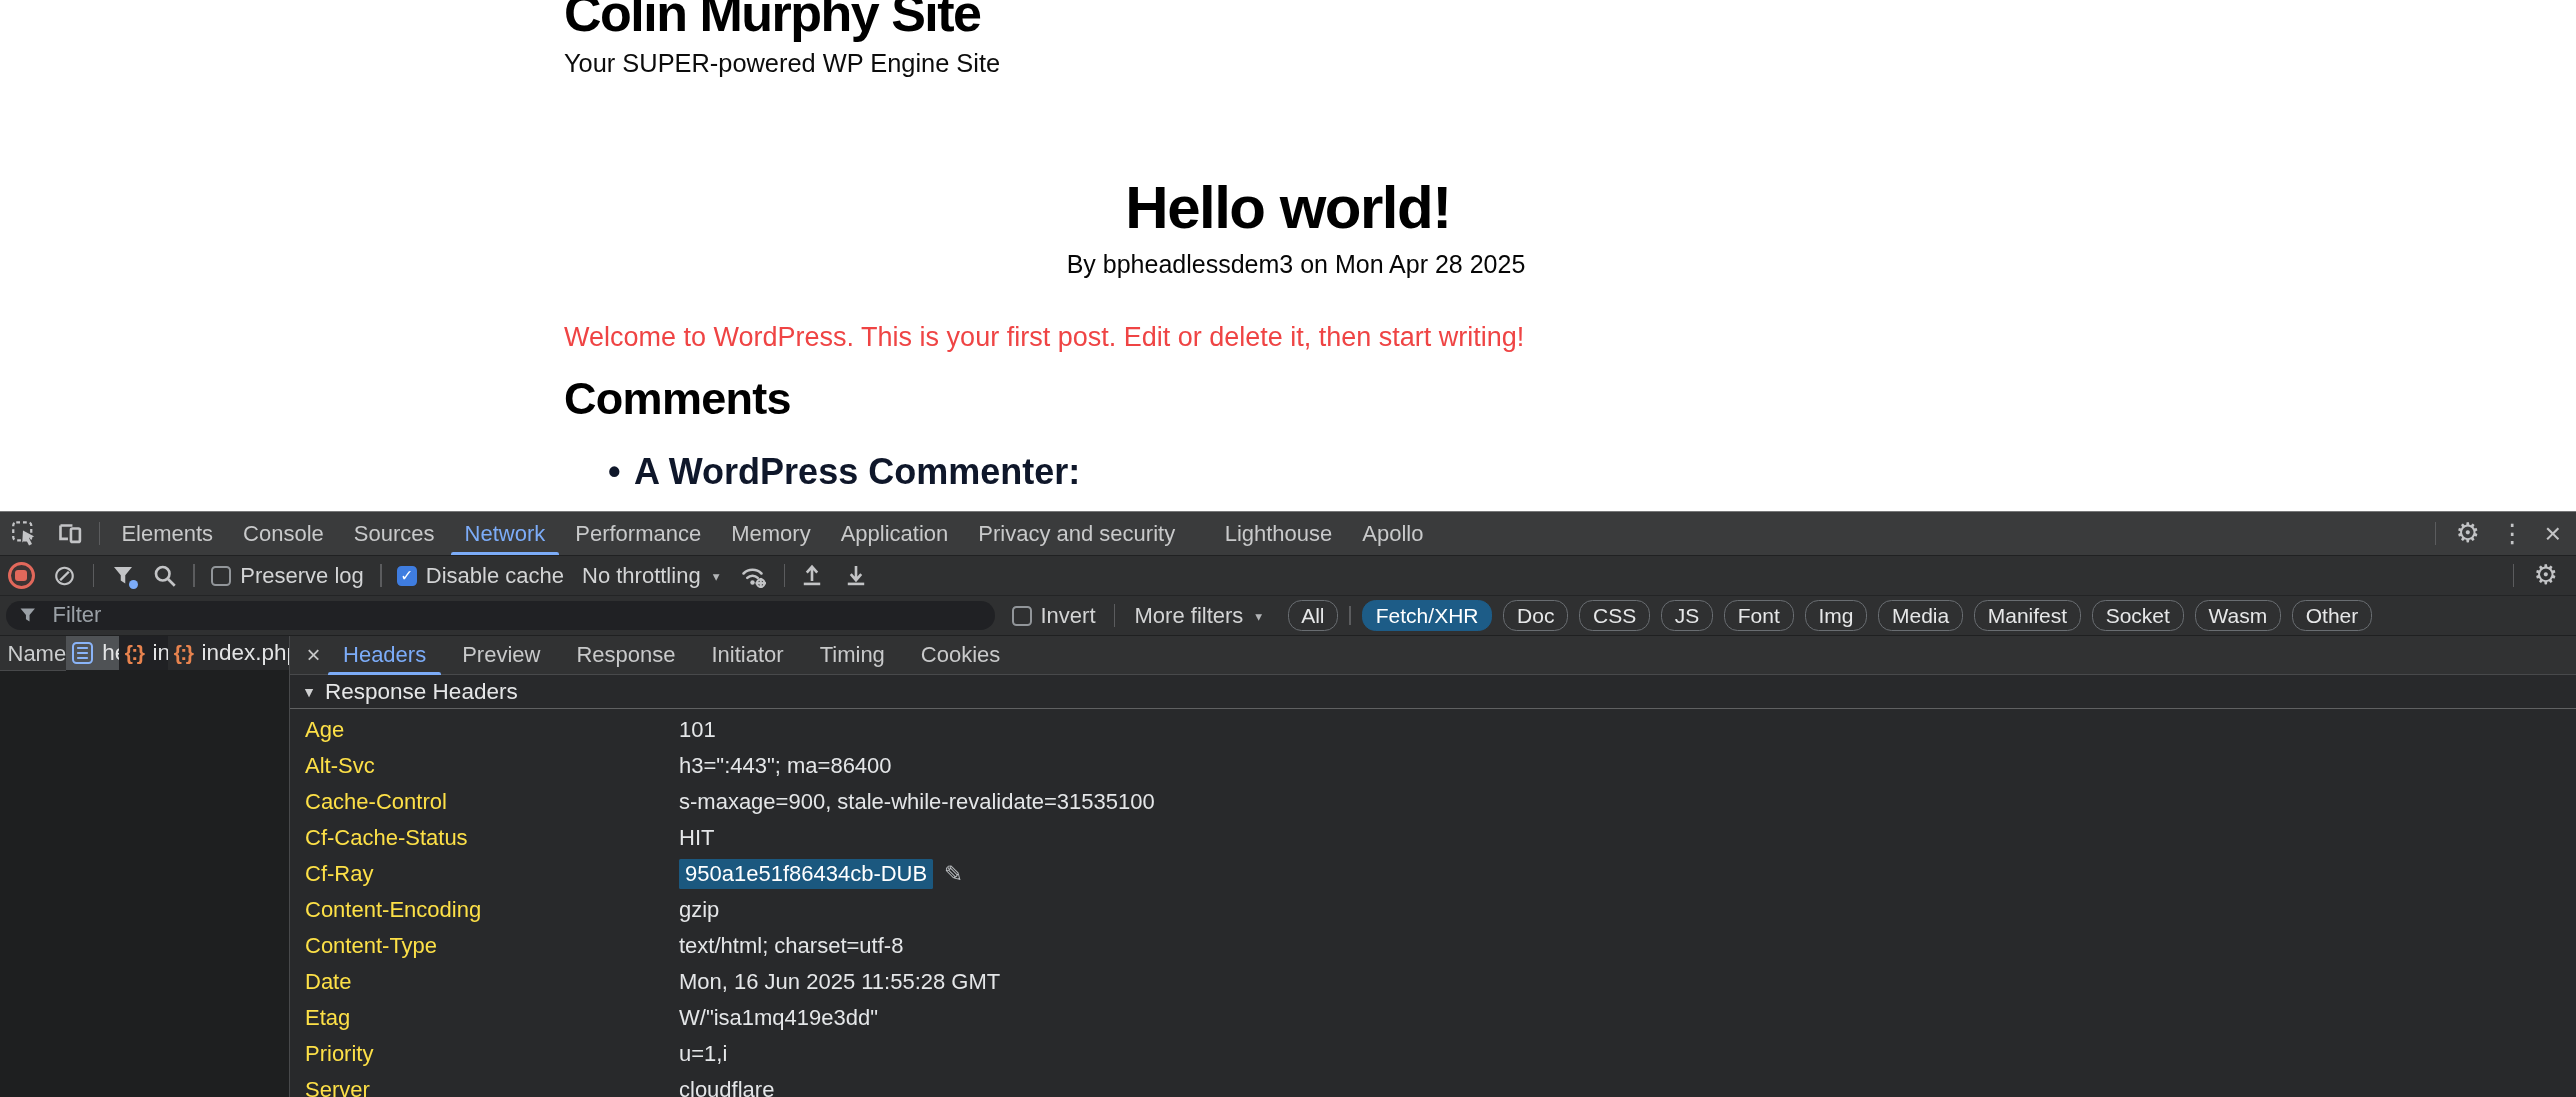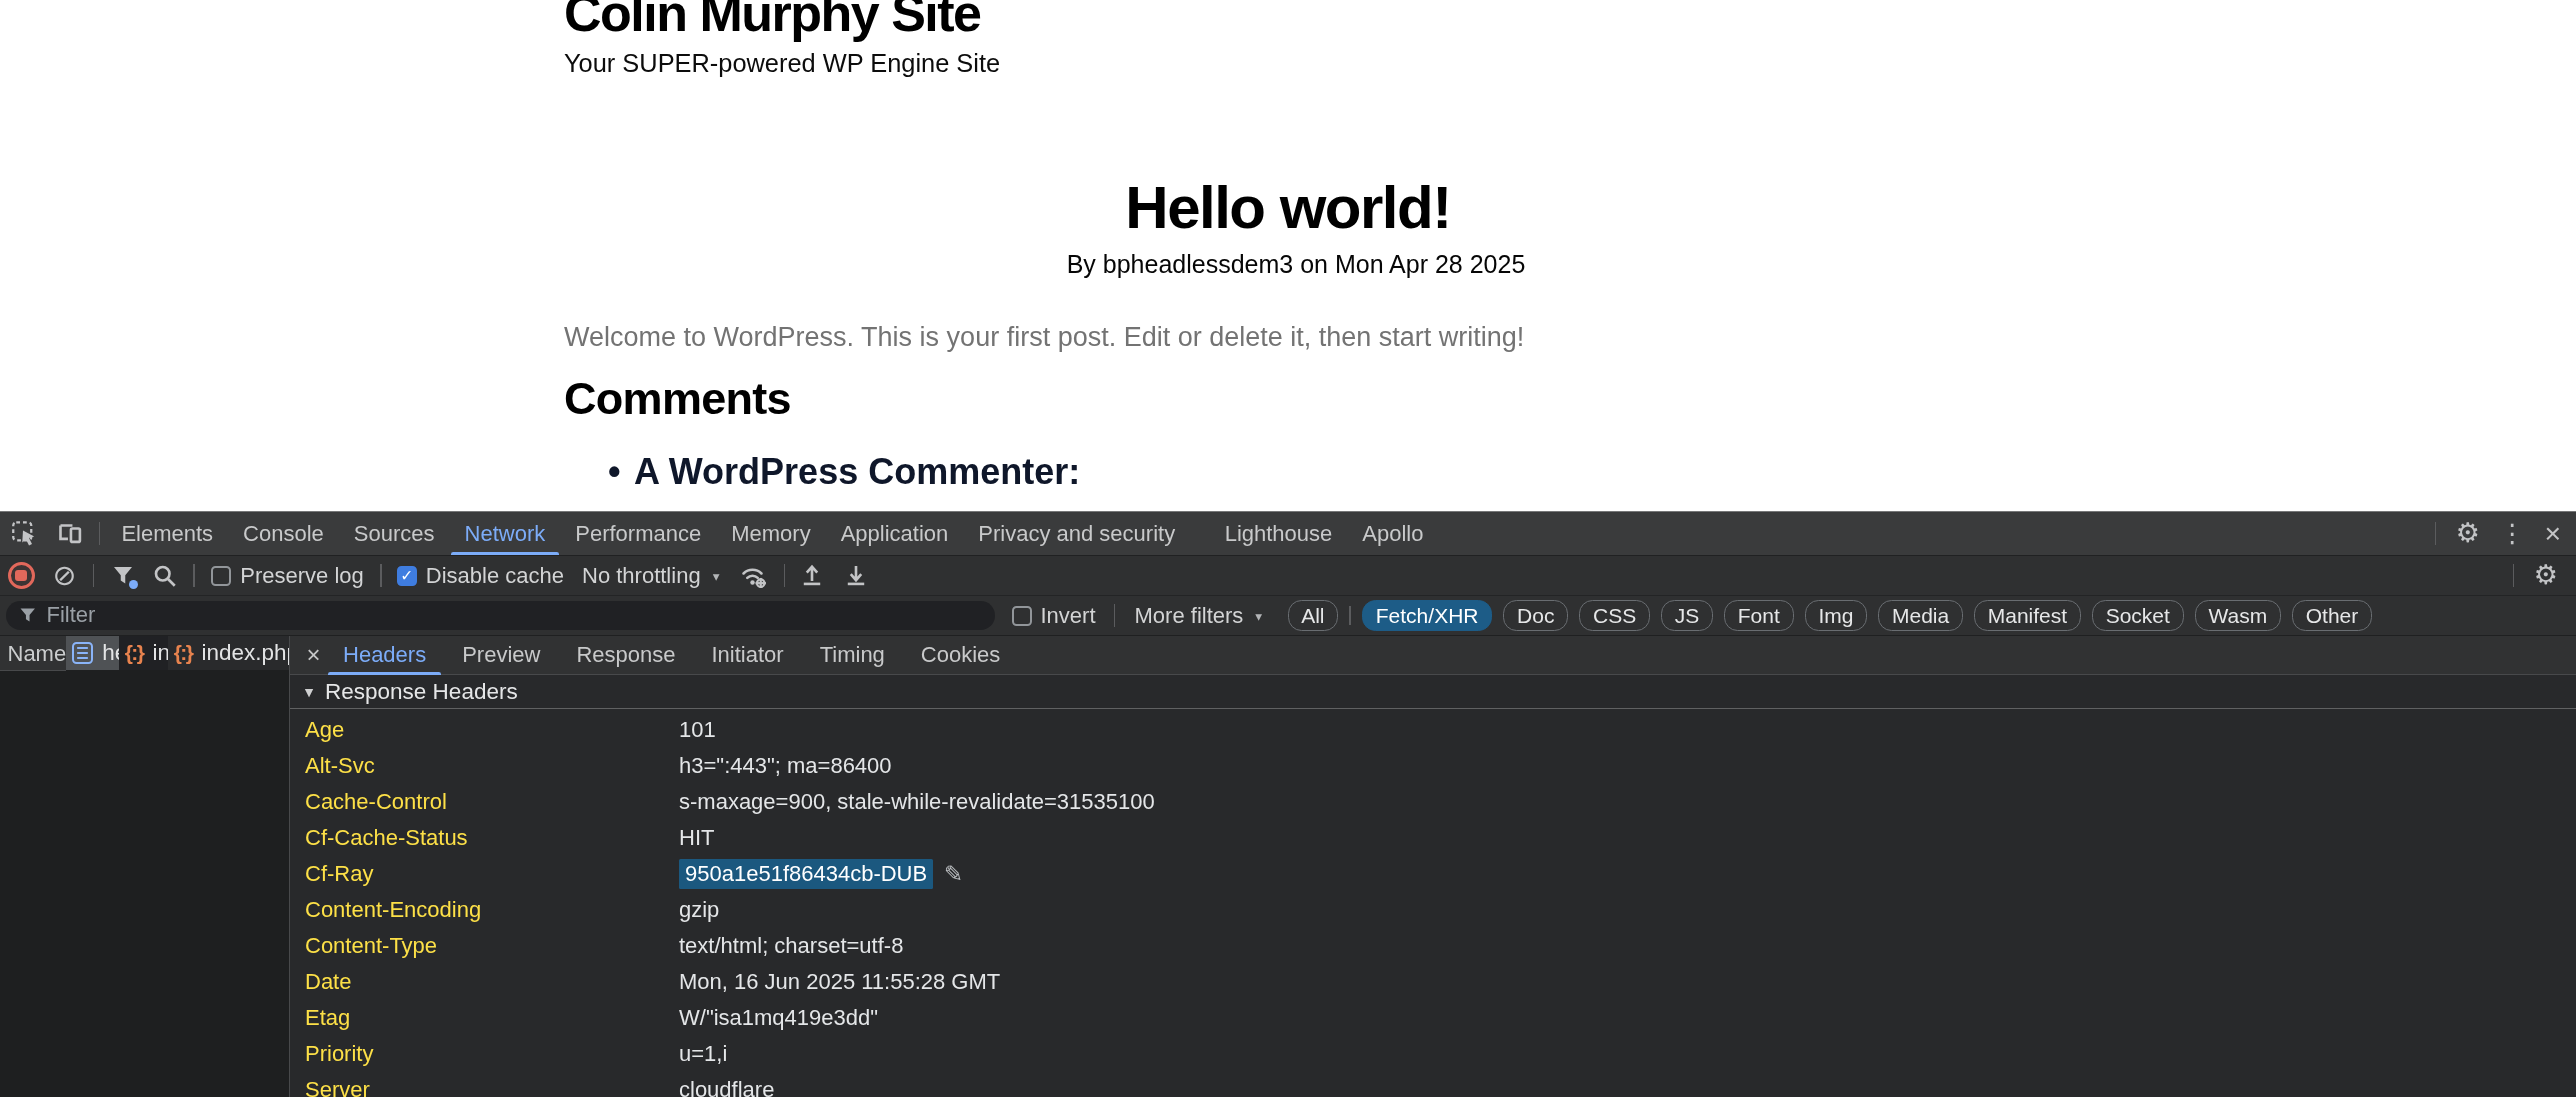--- a/index.html
+++ b/index.html
@@ -5,21 +5,21 @@
   * { margin:0; padding:0; box-sizing:border-box; }
   html,body { width:2576px; height:1097px; overflow:hidden; background:#ffffff;
     font-family:"Liberation Sans","DejaVu Sans",sans-serif; }
 
   
   .page { position:absolute; top:0; left:0; width:2576px; height:511px; background:#fff; overflow:hidden; }
   .site-title { position:absolute; left:564px; top:-13.5px; font-size:52px; font-weight:700; letter-spacing:-1.5px; color:#000; line-height:1.0; }
   .site-tagline { position:absolute; left:564px; top:49px; font-size:25.4px; color:#0c0c0c; }
   .post-title { position:absolute; left:0; top:173px; width:2576px; text-align:center; font-size:60px; font-weight:700; letter-spacing:-1.5px; color:#000; }
   .post-byline { position:absolute; left:0; top:250px; width:2576px; text-align:center; font-size:25px; color:#060606;padding-left:16px; }
-  .post-body { position:absolute; left:564px; top:322px; font-size:27px; color:#737373; }
+  .post-body { position:absolute; left:564px; top:322px; font-size:27px; color:#ef4444; }
   .comments-heading { position:absolute; left:564px; top:373px; font-size:45px; font-weight:700; letter-spacing:-0.7px; color:#000; }
   .comment-item { position:absolute; left:608px; top:451px; font-size:36px; font-weight:700; color:#0f172a; }
   .comment-item::before { content:"•"; font-weight:700; margin-right:13.5px; }
 
   
   .devtools { position:absolute; top:511px; left:0; width:2576px; height:586px;
     background:#28292b; border-top:1.5px solid #767778; display:flex; flex-direction:column;
     color:#c8c9ca; font-size:22px; }
 
   .vsep { width:1.5px; height:22.5px; background:#5b5c5e; flex:0 0 auto; }
@@ -48,21 +48,21 @@
   .dd-arrow { font-size:13.5px; color:#b3b5b7; margin-left:12px; }
   .ml8{margin-left:6px}.ml14{margin-left:10.5px}.ml20{margin-left:15px}.ml22{margin-left:16.5px}.ml24{margin-left:18px}.ml26{margin-left:19.5px}
   .spacer { flex:1 1 auto; }
   .gear-glyph { font-size:27px; color:#c3c4c6; line-height:1; }
   .kebab-glyph { font-size:25.4px; color:#c3c4c6; line-height:1; }
   .close-glyph { font-size:28.4px; color:#c3c4c6; line-height:1; }
 
   
   .dt-filterrow { height:40px; background:#2f3031; border-top:0.7px solid #232425; display:flex; align-items:center; flex:0 0 auto; }
   .filter-input { margin-left:6px; width:989px; height:28.4px; border-radius:14.2px; background:#202124;
-    display:flex; align-items:center; padding:0 12px; }
+    display:flex; align-items:center; padding:0 12px;gap:6px; }
   .filter-input .ph { color:#9aa0a6; margin-left:9px; font-size:22px; }
   .chips { display:flex; align-items:center; gap:11.2px; margin-left:25.4px; }
   .chip { padding:2.2px 12.7px; border:1.5px solid #696d71; border-radius:13.5px; color:#e6e7e8; font-size:21px; white-space:nowrap; background:transparent; }
   .chip.selected { background:#1d5c87; border-color:#1d5c87; color:#fff; }
 
   
   .dt-main { flex:1 1 auto; display:flex; border-top:0.7px solid #1f2021; overflow:hidden; }
   .dt-sidebar { width:290px; flex:0 0 auto; background:#1e1f20; border-right:1.5px solid #48494b; display:flex; flex-direction:row; }
   .name-header { height:35px; line-height:35px; padding-left:7.5px; background:#313233; border-bottom:0.7px solid #48494b; color:#cbcdce; font-size:22px; }
   .req-row { height:34px; display:flex; align-items:center; font-size:22.5px; color:#e3e4e5; overflow:hidden; white-space:nowrap; }

